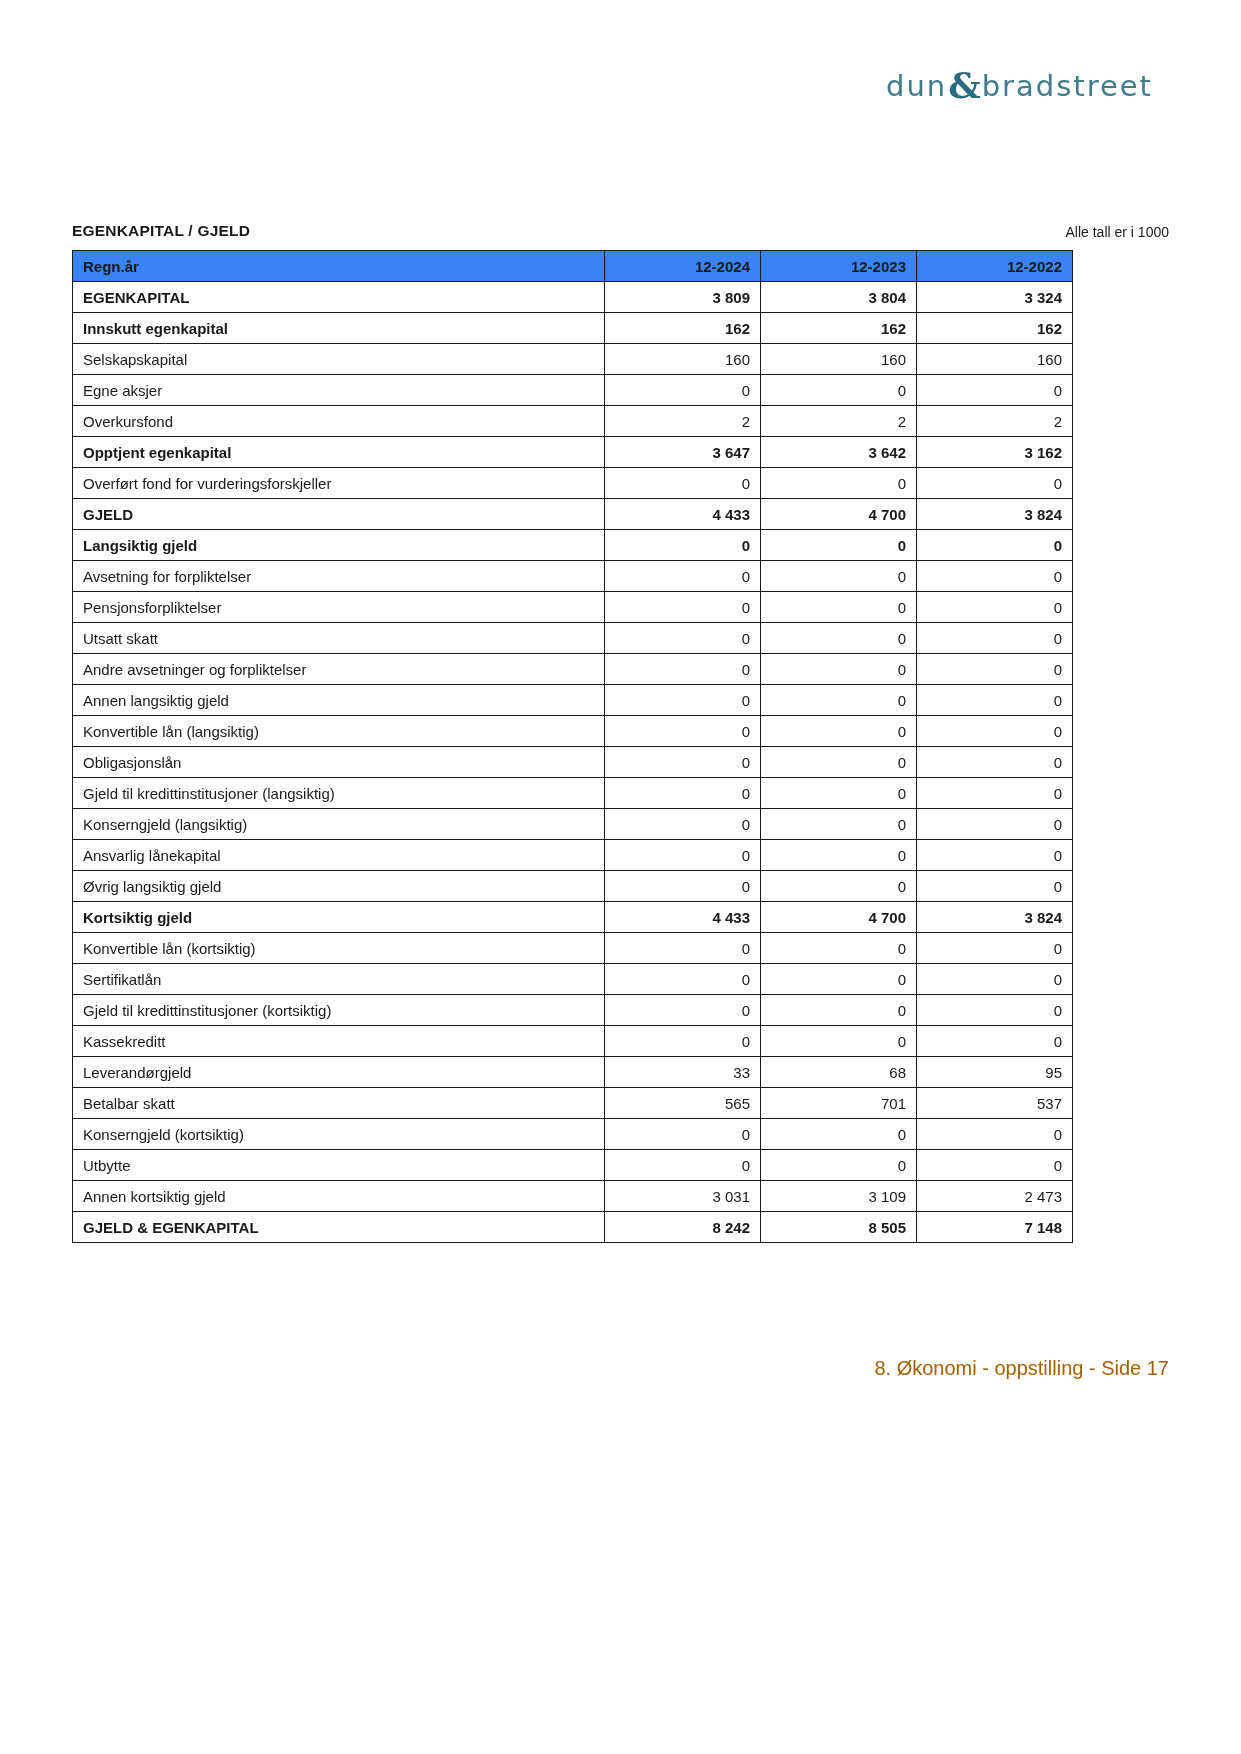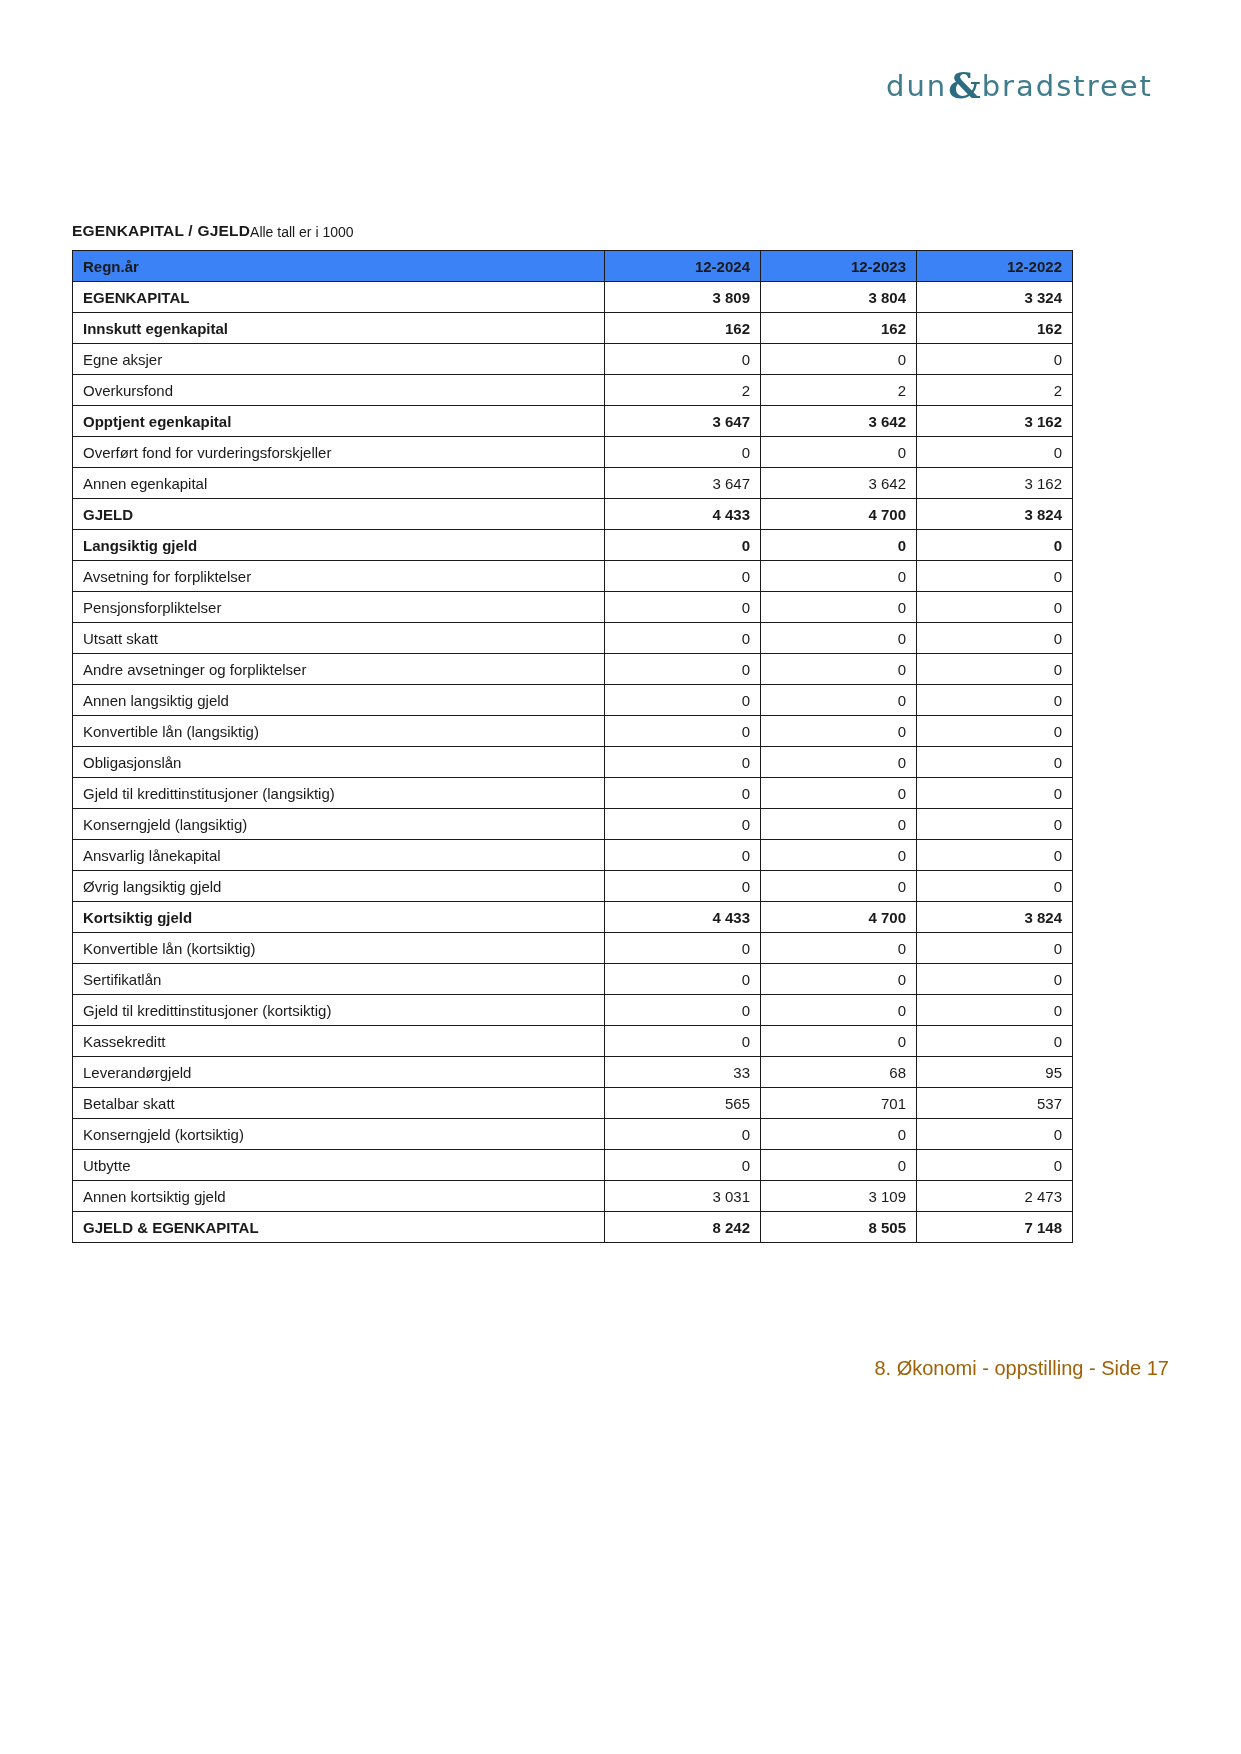--- a/index.html
+++ b/index.html
@@ -49,20 +49,21 @@
     top: 2px;
   }
 
   
   .section-head {
     position: absolute;
     top: 222px;
     left: 72px;
     right: 72px;
     display: flex;
+    justify-content: space-between;
     align-items: flex-end;
   }
   .section-title {
     font-size: 15.5px;
     font-weight: bold;
     letter-spacing: 0.2px;
   }
   .section-note {
     font-size: 14px;
     font-weight: normal;
@@ -133,20 +134,26 @@
             <td class="num">3 804</td>
             <td class="num">3 324</td>
           </tr>
           <tr class="bold">
             <td class="label">Innskutt egenkapital</td>
             <td class="num">162</td>
             <td class="num">162</td>
             <td class="num">162</td>
           </tr>
           <tr class="">
+            <td class="label">Selskapskapital</td>
+            <td class="num">160</td>
+            <td class="num">160</td>
+            <td class="num">160</td>
+          </tr>
+          <tr class="">
             <td class="label">Egne aksjer</td>
             <td class="num">0</td>
             <td class="num">0</td>
             <td class="num">0</td>
           </tr>
           <tr class="">
             <td class="label">Overkursfond</td>
             <td class="num">2</td>
             <td class="num">2</td>
             <td class="num">2</td>
@@ -156,26 +163,20 @@
             <td class="num">3 647</td>
             <td class="num">3 642</td>
             <td class="num">3 162</td>
           </tr>
           <tr class="">
             <td class="label">Overført fond for vurderingsforskjeller</td>
             <td class="num">0</td>
             <td class="num">0</td>
             <td class="num">0</td>
           </tr>
-          <tr class="">
-            <td class="label">Annen egenkapital</td>
-            <td class="num">3 647</td>
-            <td class="num">3 642</td>
-            <td class="num">3 162</td>
-          </tr>
           <tr class="bold">
             <td class="label">GJELD</td>
             <td class="num">4 433</td>
             <td class="num">4 700</td>
             <td class="num">3 824</td>
           </tr>
           <tr class="bold">
             <td class="label">Langsiktig gjeld</td>
             <td class="num">0</td>
             <td class="num">0</td>

